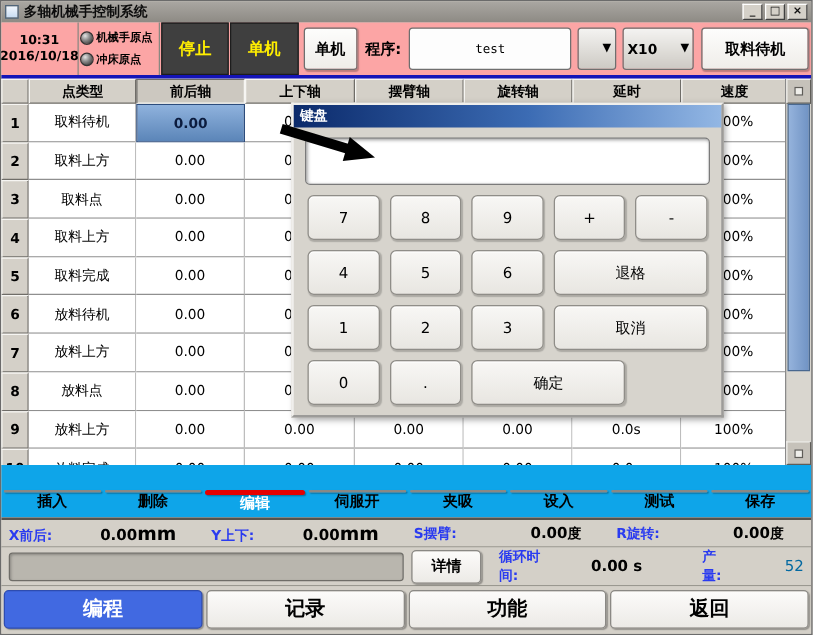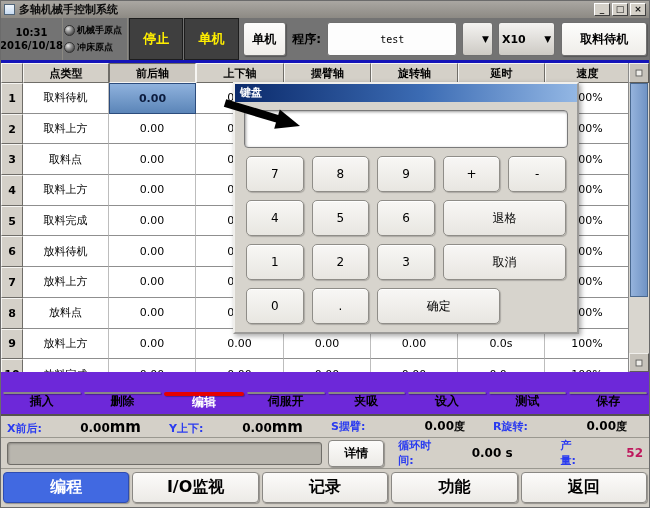--- a/index.html
+++ b/index.html
@@ -17,21 +17,21 @@
   .title-icon { width:11px; height:11px; background:linear-gradient(#f2f7fd,#c8dcf2);
     border:1px solid #50657a; flex:none; }
   .title-text { flex:1; font-size:11px; font-weight:bold; color:#0d0d0d;
     white-space:nowrap; overflow:hidden; }
   .win-btns { display:flex; gap:2px; }
   .win-btn { width:16px; height:13px; background:#d4d0c8;
     border:1px solid; border-color:#ffffff #404040 #404040 #ffffff;
     font-size:9px; line-height:10px; text-align:center; font-weight:bold; color:#111; }
 
   
-  .toolbar { height:42px; display:flex; align-items:stretch; background:#737373; }
+  .toolbar { height:42px; display:flex; align-items:stretch; background:#fca5a5; }
   .clock { width:62px; display:flex; flex-direction:column; justify-content:center;
     align-items:center; font-size:10px; font-weight:bold; color:#000;
     border-right:1px solid #8a8881; line-height:1.3; }
   .led-panel { width:66px; border-right:1px solid #8a8881; display:flex;
     flex-direction:column; justify-content:space-evenly; padding:1px 1px; }
   .led-row { display:flex; align-items:center; gap:2px; }
   .led { width:11px; height:11px; border-radius:50%; flex:none;
     background:radial-gradient(circle at 35% 30%, #e4e4e4, #8d8d8d 40%, #454545 80%);
     border:1px solid #333; }
   .led-label { font-size:9px; font-weight:bold; color:#000; white-space:nowrap; }
@@ -104,21 +104,21 @@
     border:1px solid #8f8d88; border-radius:5px; font-size:12px; color:#000;
     display:flex; align-items:center; justify-content:center;
     box-shadow:inset 0 1px 0 #fff, 1px 1px 1px rgba(0,0,0,.2);
     font-family:inherit; cursor:default; }
   .kp-key.wide { grid-column:span 2; }
 
   
   .cursor-arrow { position:absolute; left:221px; top:95px; z-index:9; }
 
   
-  .action-row { height:42px; display:flex; gap:3px; padding:20px 2px; background:#6d28d9;justify-content:center; }
+  .action-row { height:42px; display:flex; gap:3px; padding:20px 2px; background:#0ea5e9;justify-content:center; }
   .act-btn { flex:1; background:linear-gradient(#fcfbfa,#eceae6); border:1px solid #8a8884;
     border-radius:4px; font-size:12px; font-weight:bold; color:#000;
     box-shadow:1px 1px 1px rgba(0,0,0,.3); font-family:inherit; cursor:default; }
   .act-btn.active { background:var(--accent-blue,#4169e1); color:#fff;
     border:2px solid var(--highlight-red,#e60000); }
 
   
   .axis-row { height:24px; display:grid; grid-template-columns:repeat(4,1fr);
     align-items:center; background:#d4d0c8; border-top:2px solid #55534e;
     border-bottom:1px solid #9a9890; }
@@ -134,21 +134,21 @@
     padding:0 6px; border-bottom:1px solid #9a9890; }
   .msg-field { width:322px; height:23px; background:#b9b6ae; border:1px solid #6f6d68;
     border-radius:3px; box-shadow:inset 1px 1px 2px #8d8b85; font-size:11px;
     padding:0 4px; color:#333; }
   .details-btn { width:57px; height:27px; margin-left:6px; background:linear-gradient(#fcfbfa,#eceae6);
     border:1px solid #8a8884; border-radius:4px; font-size:12px; font-weight:bold;
     box-shadow:1px 1px 1px rgba(0,0,0,.3); font-family:inherit; cursor:default; }
   .cycle-label { color:var(--label-blue,#2a3bf0); font-weight:bold; font-size:11px; margin-left:14px; }
   .cycle-value { font-weight:bold; font-size:12px; color:#000; margin-left:26px; width:56px; }
   .count-label { color:var(--label-blue,#2a3bf0); font-weight:bold; font-size:11px; margin-left:34px; }
-  .count-value { font-weight:bold; font-size:12px; color:#be185d; margin-left:40px; }
+  .count-value { font-weight:normal; font-size:12px; color:#0369a1; margin-left:40px; }
 
   
   .nav-row { height:39px; display:flex; gap:3px; padding:3px 2px 5px; background:#d4d0c8; }
   .nav-btn { flex:1; background:linear-gradient(#fcfbfa,#eceae6); border:1px solid #8a8884;
     border-radius:4px; font-size:16px; font-weight:bold; color:#000;
     box-shadow:1px 1px 1px rgba(0,0,0,.3); font-family:inherit; cursor:default; }
   .nav-btn.active { background:var(--accent-blue,#4169e1); color:#fff; border-color:#2e4cb0; }
 </style>
 </head>
 <body>
@@ -380,19 +380,18 @@
     <div class="msg-field"></div>
     <button class="details-btn">详情</button>
     <span class="cycle-label">循环时间:</span>
     <span class="cycle-value">0.00 s</span>
     <span class="count-label">产量:</span>
     <span class="count-value">52</span>
   </div>
 
   <div class="nav-row" id="nav-row">
       <button class="nav-btn active">编程</button>
-      <button class="nav-btn">I/O监视</button>
       <button class="nav-btn">记录</button>
       <button class="nav-btn">功能</button>
       <button class="nav-btn">返回</button>
     </div>
 
 </div>
 
 </body></html>

